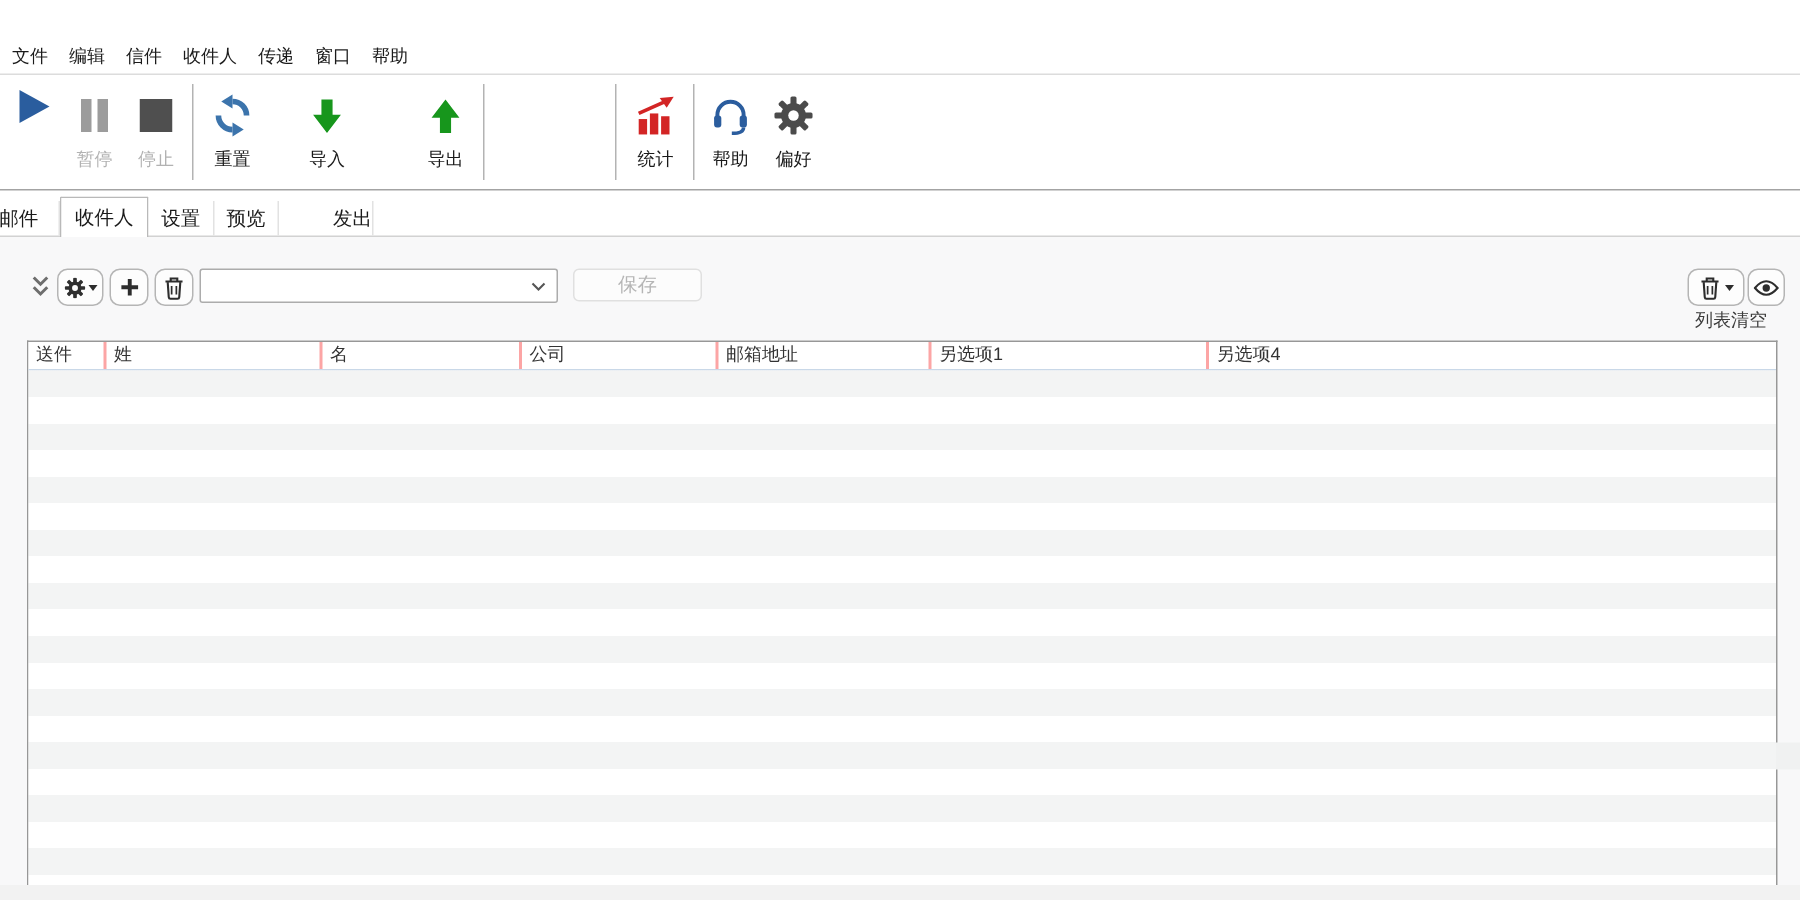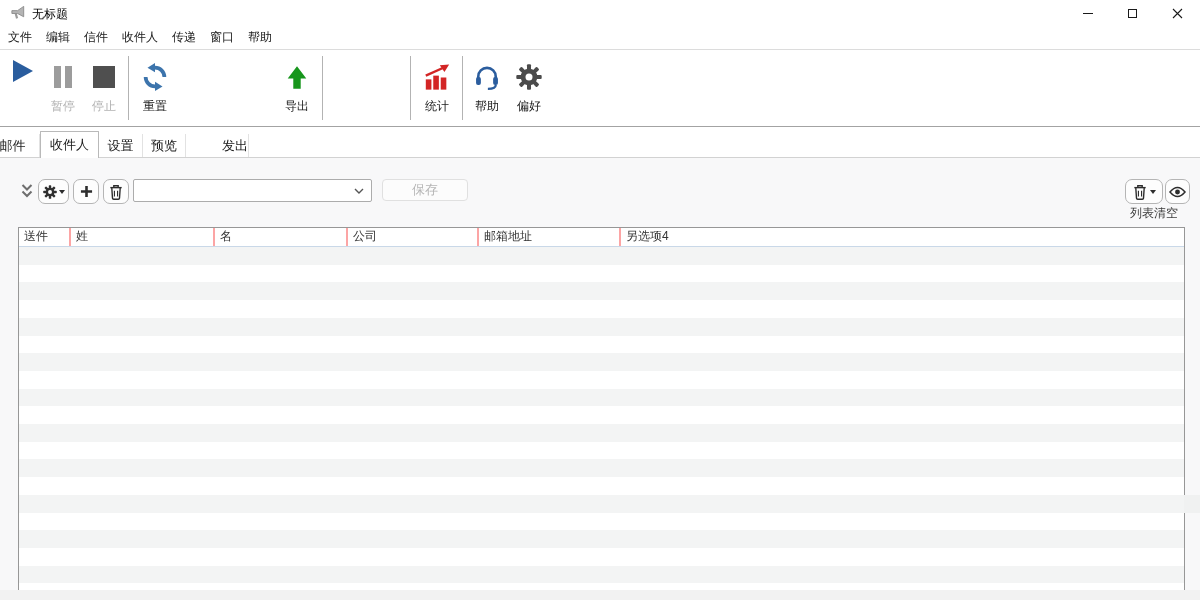--- a/index.html
+++ b/index.html
@@ -71,42 +71,20 @@
     background:repeating-linear-gradient(180deg,#f3f4f4 0px,#f3f4f4 17.7px,#ffffff 17.7px,#ffffff 35.4px); }
 
   .artifact-right { position:absolute; left:1184px; top:495px; width:16px; height:18px; background:#f0f1f1; z-index:4; }
   .artifact-bottom { position:absolute; left:0; top:590px; width:1200px; height:10px; background:#f2f2f2; z-index:4; }
 </style>
 </head>
 <body>
 
 <div class="window">
 
-  <div class="titlebar">
-    <span class="app-icon">
-      <svg width="17" height="16" viewBox="0 0 18 16">
-        <path d="M2 5.5 L8 5.5 L14.5 1 V12 L8 8.5 H2 Z" fill="#b4b4b4" stroke="#858585" stroke-width="0.9"></path>
-        <path d="M5 9 l1.4 5 2.2 -0.6 -1.2 -4.4 z" fill="#9a9a9a"></path>
-      </svg>
-    </span>
-    <span class="title-text">无标题</span>
-    <div class="win-controls">
-      <div class="win-btn">
-          <div class="glyph-min"></div>
-        </div>
-      <div class="win-btn">
-          <div class="glyph-max"></div>
-        </div>
-      <div class="win-btn">
-        <svg width="11" height="11" viewBox="0 0 11 11">
-          <path d="M1 1 L10 10 M10 1 L1 10" stroke="#1a1a1a" stroke-width="1.1"></path>
-        </svg>
-      </div>
-    </div>
-  </div>
 
   <div class="menubar">
     <span class="menu-item">文件</span>
     <span class="menu-item">编辑</span>
     <span class="menu-item">信件</span>
     <span class="menu-item">收件人</span>
     <span class="menu-item">传递</span>
     <span class="menu-item">窗口</span>
     <span class="menu-item">帮助</span>
   </div>
@@ -150,20 +128,28 @@
             <path d="M26 16 A10 10 0 0 0 16 6"></path>
             <path d="M6 16 A10 10 0 0 0 16 26"></path>
           </g>
           <polygon points="16,1 16,11 8,6" fill="#3c74ac"></polygon>
           <polygon points="16,21 16,31 24,26" fill="#3c74ac"></polygon>
         </svg>
       </div>
       <span class="tlabel">重置</span>
     </div>
 
+    <div class="tbtn" style="left:192px; width:52px;">
+      <div class="ticon">
+        <svg width="26" height="27" viewBox="0 0 28 26">
+            <polygon points="10,1 18,1 18,12 24,12 14,25 4,12 10,12" fill="#17961c"></polygon>
+          </svg>
+      </div>
+      <span class="tlabel">导入</span>
+    </div>
 
     <div class="import-caret"></div>
 
     <div class="tbtn" style="left:275px; width:44px;">
       <div class="ticon">
         <svg width="26" height="27" viewBox="0 0 28 26">
             <polygon points="14,1 24,14 18,14 18,25 10,25 10,14 4,14" fill="#17961c"></polygon>
           </svg>
       </div>
       <span class="tlabel">导出</span>
@@ -314,20 +300,21 @@
 
   <div class="clear-caption">列表清空</div>
 
   <div class="rtable">
     <div class="thead">
       <div class="th" style="width:52px;">送件</div>
       <div class="th" style="width:144px;">姓</div>
       <div class="th" style="width:133px;">名</div>
       <div class="th" style="width:131px;">公司</div>
       <div class="th" style="width:142px;">邮箱地址</div>
+      <div class="th" style="width:185px;">另选项1</div>
       <div class="th">另选项4</div>
     </div>
     <div class="tbody"></div>
   </div>
 
   <div class="artifact-right"></div>
   <div class="artifact-bottom"></div>
 
 </div>
 

